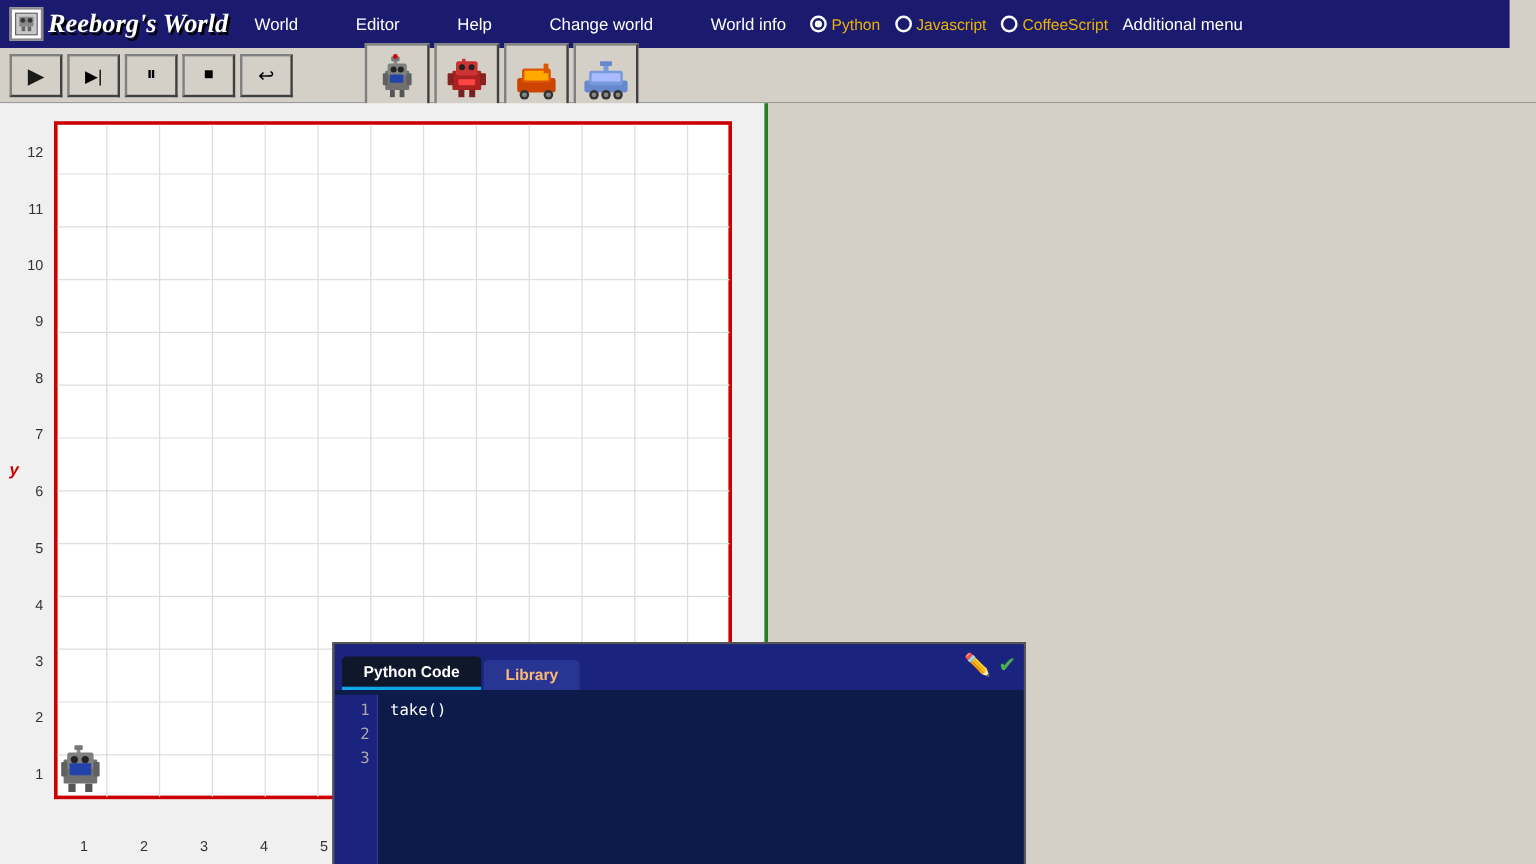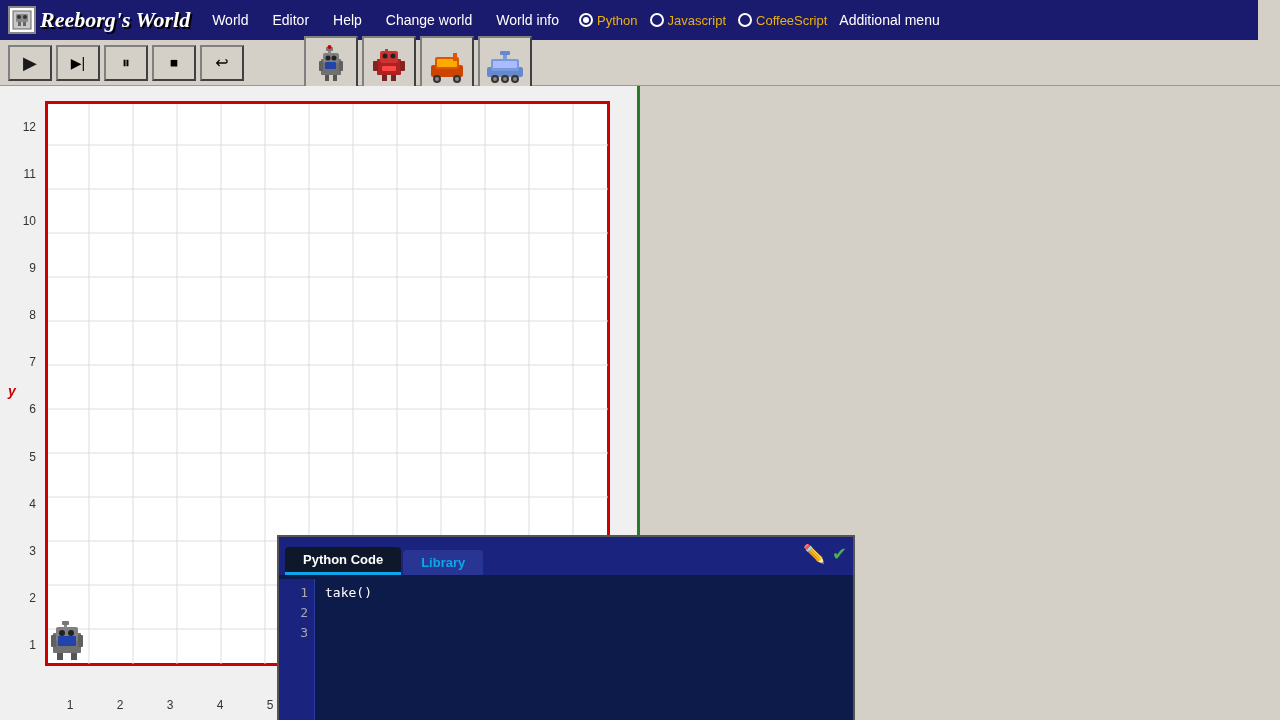--- a/index.html
+++ b/index.html
@@ -34,20 +34,21 @@
       font-style: italic;
       color: #fff;
       text-shadow: 2px 2px 0 #000;
       font-family: Georgia, serif;
     }
     .nav-menu {
       display: flex;
       align-items: flex-end;
       height: 40px;
       margin-right: 4px;
+      gap: 24px;
     }
     .nav-item {
       color: #fff;
       font-size: 14px;
       padding: 0 12px;
       height: 40px;
       display: flex;
       align-items: center;
       cursor: pointer;
       white-space: nowrap;
@@ -476,21 +477,21 @@
       <div class="x-axis-label">5</div>
     </div>
   </div>
 
   <div id="right-panel"></div>
 
   <div id="code-panel">
 
     <div id="code-tabs" style="display:flex;align-items:flex-end;background:#1a237e;padding:6px 6px 0 6px;gap:2px;position:relative;min-height:38px;">
       <div class="code-tab active" style="background:#0f172a;color:#fff;padding:5px 18px;border-radius:4px 4px 0 0;border-bottom:3px solid #0ea5e9;font-size:13px;font-family:Arial;font-weight:bold;">Python Code</div>
-      <div class="code-tab inactive" style="background:#283593;color:#0ea5e9;padding:5px 18px;border-radius:4px 4px 0 0;font-size:13px;font-family:Arial;font-weight:bold;">Library</div>
+      <div class="code-tab inactive" style="background:#283593;color:#fdba74;padding:5px 18px;border-radius:4px 4px 0 0;font-size:13px;font-family:Arial;font-weight:bold;">Library</div>
 
       <div style="position:absolute;right:6px;top:6px;display:flex;gap:6px;align-items:center;">
         <span style="color:#ddd;font-size:18px;cursor:pointer;">✏️</span>
         <span style="color:#4caf50;font-size:18px;cursor:pointer;">✔</span>
       </div>
     </div>
 
     <div id="code-body" style="display:flex;background:#0d1b4b;min-height:200px;">
 
       <div id="line-numbers" style="width:36px;background:#1a237e;padding:4px 6px 4px 0;display:flex;flex-direction:column;align-items:flex-end;border-right:1px solid #2a3a9e;">

